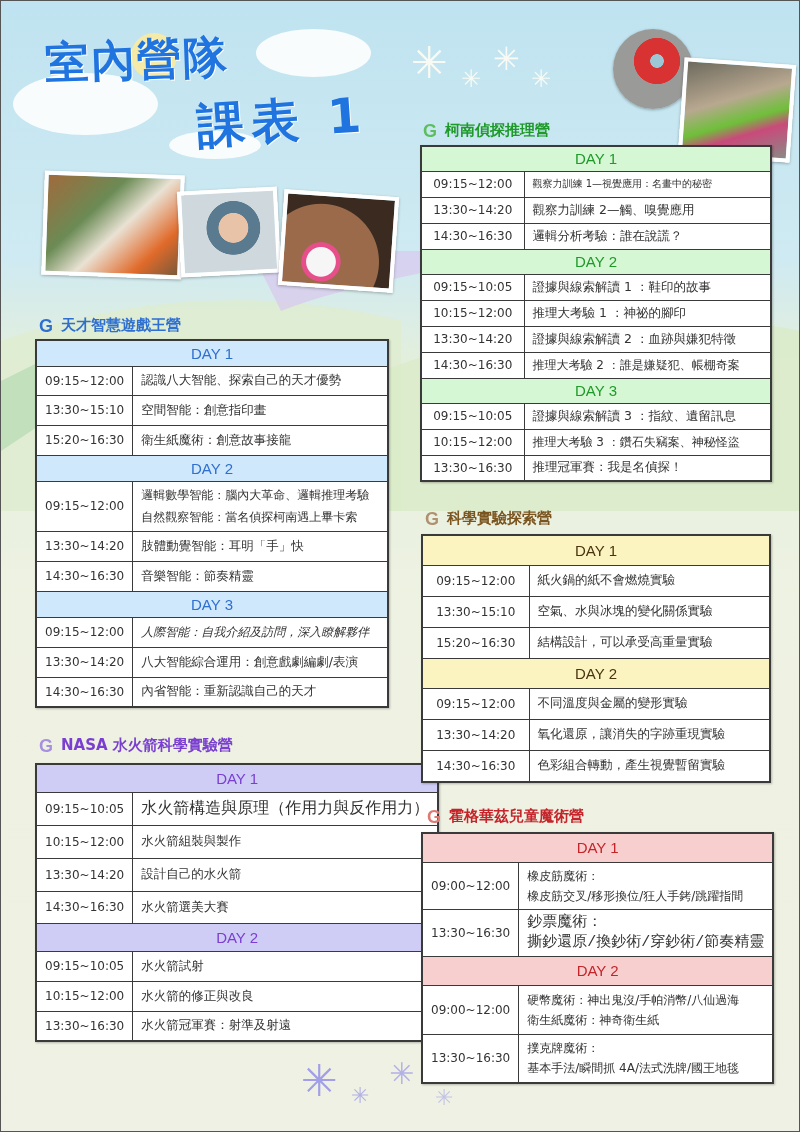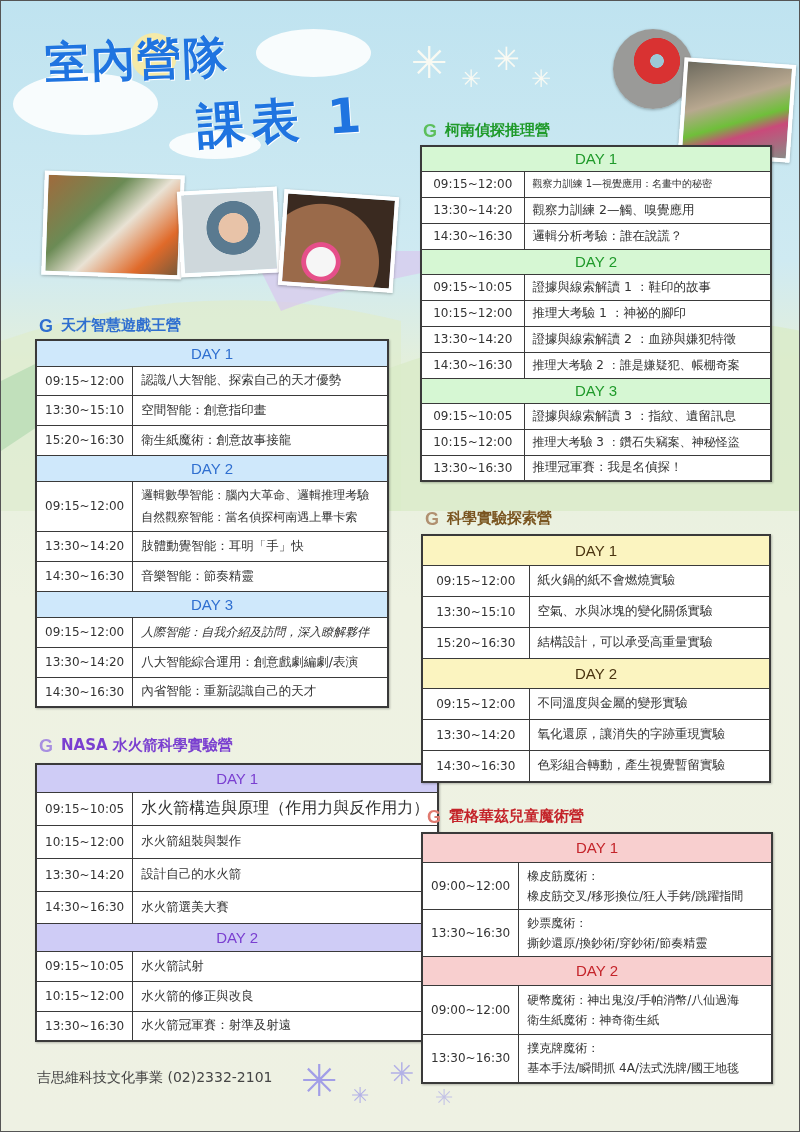--- a/index.html
+++ b/index.html
@@ -325,21 +325,21 @@
       </tr>
   <tr style="height:47px;">
         <td class="time">09:00~12:00</td>
         <td class="act" style="line-height:20px;font-size:12px;">
           <div>橡皮筋魔術：</div>
           <div>橡皮筋交叉/移形換位/狂人手銬/跳躍指間</div>
         </td>
       </tr>
   <tr style="height:47px;">
         <td class="time">13:30~16:30</td>
-        <td class="act" style="line-height:20px;font-size:12px;">
+        <td class="act" style="line-height:20px;font-size:15px;font-family:Liberation Mono, monospace;">
           <div>鈔票魔術：</div>
           <div>撕鈔還原/換鈔術/穿鈔術/節奏精靈</div>
         </td>
       </tr>
   <tr style="height:29px;">
         <td colspan="2" class="day" style="background:#f8cfcf;color:#c4242a;">DAY 2</td>
       </tr>
   <tr style="height:49px;">
         <td class="time">09:00~12:00</td>
         <td class="act" style="line-height:20px;font-size:12px;">
@@ -351,18 +351,17 @@
         <td class="time">13:30~16:30</td>
         <td class="act" style="line-height:20px;font-size:12px;">
           <div>撲克牌魔術：</div>
           <div>基本手法/瞬間抓 4A/法式洗牌/國王地毯</div>
         </td>
       </tr>
 </tbody>
   </table>
 
 <div class="footer">
-  <div>吉思維科技文化事業 (02)2332-2101</div>
 </div>
 <div class="sparkle purple" style="left:300px;top:1058px;font-size:44px;">✳</div>
 <div class="sparkle purple" style="left:350px;top:1084px;font-size:22px;opacity:0.7;">✳</div>
 <div class="sparkle purple" style="left:388px;top:1058px;font-size:30px;opacity:0.7;">✳</div>
 <div class="sparkle purple" style="left:434px;top:1086px;font-size:22px;opacity:0.5;">✳</div>
 
 </body></html>

